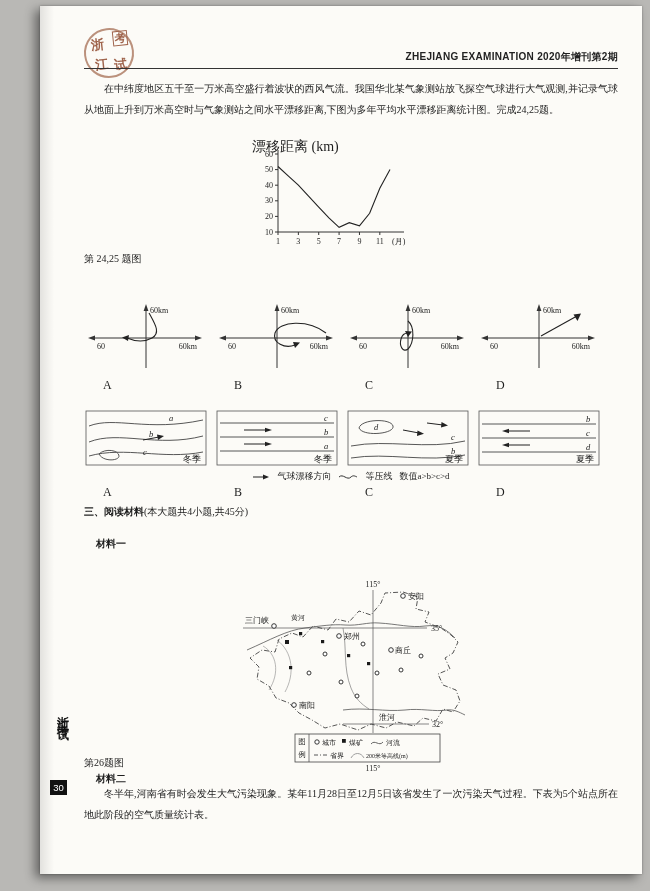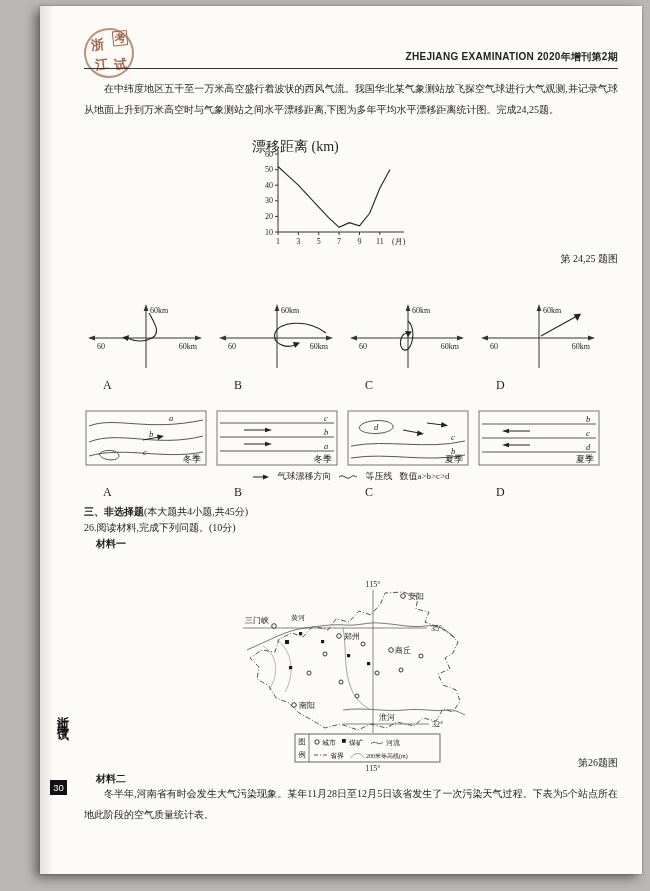--- a/index.html
+++ b/index.html
@@ -7,21 +7,21 @@
          font-family:"Liberation Serif","DejaVu Serif",serif;color:#1d1d1d;}
   #page{position:absolute;left:40px;top:6px;width:602px;height:868px;background:#fcfbf7;
         box-shadow:-5px 4px 10px rgba(0,0,0,.45),0 0 2px rgba(0,0,0,.3);}
   #page:before{content:"";position:absolute;left:0;top:0;bottom:0;width:14px;
         background:linear-gradient(to right,rgba(0,0,0,.10),rgba(0,0,0,0));pointer-events:none;}
   .abs{position:absolute;}
   .txt{font-size:10px;line-height:21px;text-align:justify;}
   .indent2{text-indent:2em;}
   .hang{padding-left:21px;text-indent:-21px;}
   .bold{font-weight:bold;}
-  .center{text-align:right;}
+  .center{text-align:left;}
   svg text{fill:#1d1d1d;font-family:"Liberation Serif","DejaVu Serif",serif;}
   .ax{stroke:#333;stroke-width:1;}
   .traj{fill:none;stroke:#222;stroke-width:1.1;}
   .iso{fill:none;stroke:#444;stroke-width:0.9;}
   .lt{font-style:italic;font-size:8.5px;}
   .season{font-size:9px;}
   
   #journal{right:24px;top:44px;font-family:"Liberation Sans","DejaVu Sans",sans-serif;
            font-size:10px;font-weight:bold;letter-spacing:.3px;color:#222;}
   #rule{left:44px;top:62px;width:534px;height:0;border-top:1.2px solid #333;}
@@ -238,23 +238,22 @@
     </svg>
     <span>等压线</span>
     <span>数值a&gt;b&gt;c&gt;d</span>
   </div>
   <span class="abs optletter" style="left:63px;top:479px;">A</span>
   <span class="abs optletter" style="left:194px;top:479px;">B</span>
   <span class="abs optletter" style="left:325px;top:479px;">C</span>
   <span class="abs optletter" style="left:456px;top:479px;">D</span>
 
   <div class="abs txt" style="left:44px;top:495px;width:534px;">
-    <span class="bold">三、非选择题</span><span>(本大题共4小题,共45分)</span>
-  </div>
-  <div class="abs txt" style="left:44px;top:511px;width:534px;">26.阅读材料,完成下列问题。(10分)</div>
+    <span class="bold">三、阅读材料</span><span>(本大题共4小题,共45分)</span>
+  </div>
   <div class="abs txt bold" style="left:56px;top:527px;">材料一</div>
 
   <div class="abs" style="left:185px;top:572px;">
     <svg width="260" height="196" viewBox="0 0 260 196">
 
       <line x1="148" y1="12" x2="148" y2="155" stroke="#555" stroke-width="0.7"></line>
       <text x="148" y="9" font-size="8" text-anchor="middle">115°</text>
       <text x="148" y="193" font-size="8" text-anchor="middle">115°</text>
       <line x1="18" y1="50" x2="202" y2="50" stroke="#555" stroke-width="0.7"></line>
       <text x="206" y="53" font-size="8">35°</text>

